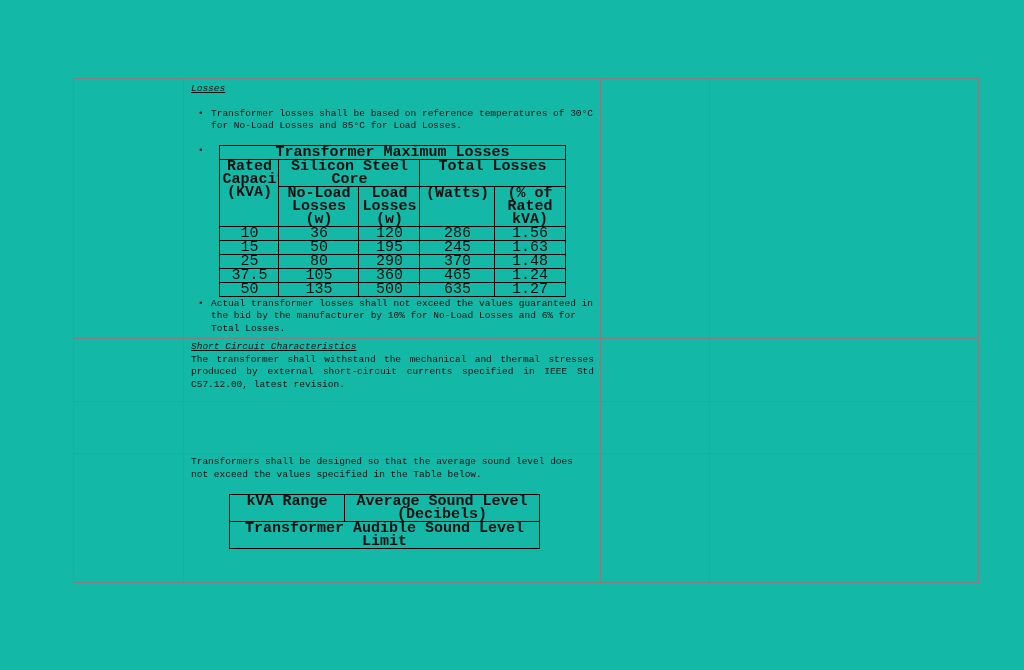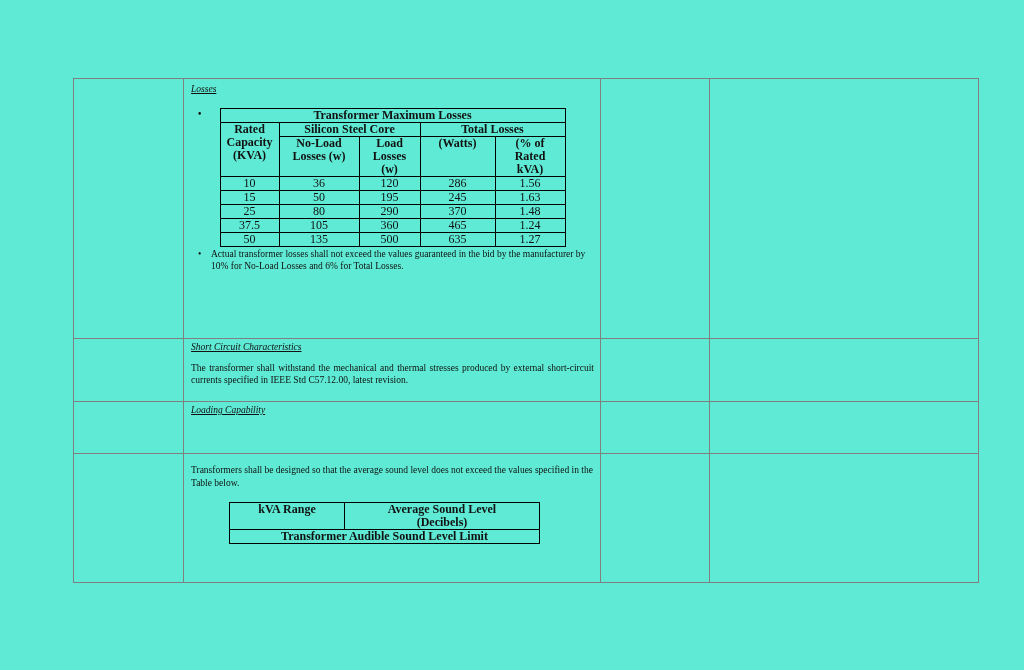--- a/index.html
+++ b/index.html
@@ -1,22 +1,22 @@
 <!DOCTYPE html>
 <html><head>
 <meta charset="utf-8">
 <style>
   * { margin: 0; padding: 0; box-sizing: border-box; }
   html, body { background: #ffffff; }
   .page {
     position: relative;
     width: 1024px;
     height: 670px;
-    background: #5eead4;
-    font-family: Liberation Serif, serif;
+    background: #14b8a6;
+    font-family: Liberation Mono, monospace;
     font-size: 9.5px;
     line-height: 12.5px;
     color: #111111;
   }
   .outer-grid {
     position: absolute;
     left: 73px;
     top: 78px;
     width: 906px;
     height: 505px;
@@ -41,26 +41,26 @@
   .bullet-item {
     position: relative;
     padding-left: 20px;
     margin-top: 12px;
   }
   .bullet-item .bullet-mark {
     position: absolute;
     left: 7px;
     top: 0;
   }
-  .para { margin-top: 8px; }
+  .para { margin-top: 0; }
   .para.just { text-align: justify; }
   table.inner-table {
     border-collapse: collapse;
     table-layout: fixed;
-    font-size: 12px;
+    font-size: 15px;
     line-height: 13px;
     color: #111111;
   }
   table.inner-table td {
     border: 1px solid #000000;
     text-align: center;
     vertical-align: top;
     padding: 0 2px;
     overflow: hidden;
   }
@@ -75,20 +75,21 @@
 
 <div class="page">
   <div class="outer-grid">
 
     <div class="gcell"></div>
     <div class="gcell content-cell">
       <div class="section-heading">Losses</div>
 
       <div class="bullet-item">
         <span class="bullet-mark">•</span>
+        <span>Transformer losses shall be based on reference temperatures of 30°C for No-Load Losses and 85°C for Load Losses.</span>
       </div>
 
       <div class="bullet-item">
         <span class="bullet-mark">•</span>
       </div>
 
       <table class="inner-table t1">
         <colgroup>
           <col style="width:59px">
             <col style="width:80px">
@@ -167,21 +168,20 @@
     <div class="gcell"></div>
     <div class="gcell content-cell tight">
       <div class="section-heading">Short Circuit Characteristics</div>
       <div class="para just">The transformer shall withstand the mechanical and thermal stresses produced by external short-circuit currents specified in IEEE Std C57.12.00, latest revision.</div>
     </div>
     <div class="gcell"></div>
     <div class="gcell last-col"></div>
 
     <div class="gcell"></div>
     <div class="gcell content-cell tight">
-      <div class="section-heading">Loading Capability</div>
     </div>
     <div class="gcell"></div>
     <div class="gcell last-col"></div>
 
     <div class="gcell last-row"></div>
     <div class="gcell last-row content-cell tight">
       <div class="para">Transformers shall be designed so that the average sound level does not exceed the values specified in the Table below.</div>
 
       <table class="inner-table t2">
         <colgroup>

